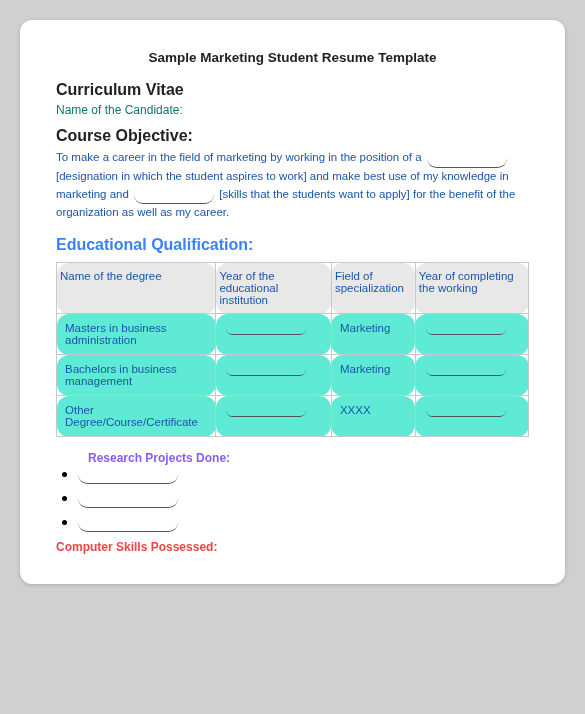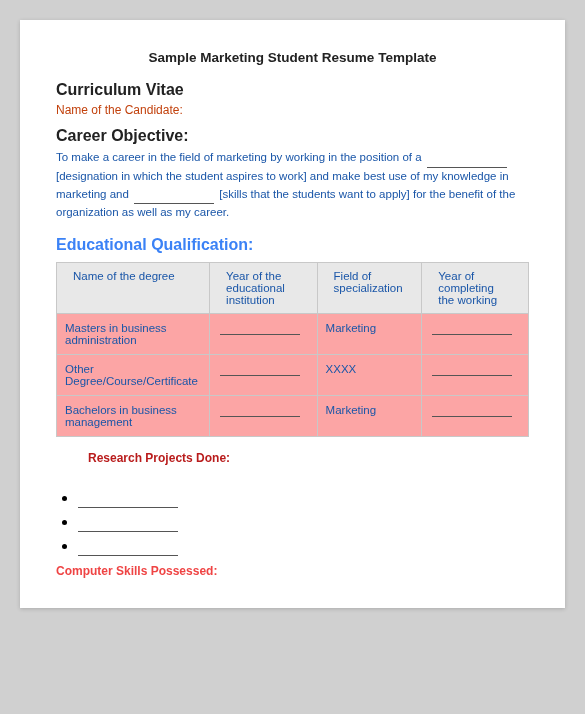--- a/index.html
+++ b/index.html
@@ -1,15 +1,15 @@
 <!DOCTYPE html>
 <html><head>
   <meta charset="utf-8">
   <style>
-    * { box-sizing: border-box; margin: 0; padding: 0; }
+    * { box-sizing: border-box; margin: 0; padding: 0; border-radius: 12px; }
     body {
       background: #d0d0d0;
       display: flex;
       justify-content: center;
       align-items: flex-start;
       min-height: 714px;
       padding: 20px;
       font-family: Arial, sans-serif;
     }
     .page {
@@ -26,21 +26,21 @@
       margin-bottom: 16px;
     }
     .section-label {
       font-size: 16px;
       font-weight: bold;
       color: #222;
       margin-bottom: 4px;
     }
     .field-line {
       font-size: 12px;
-      color: #c2410c;
+      color: #0f766e;
       margin-bottom: 10px;
     }
     .blue-text {
       color: #1a56a8;
       font-size: 11.5px;
       line-height: 1.55;
       margin-bottom: 14px;
     }
     .bracket-text {
     }
@@ -53,47 +53,47 @@
     .edu-table {
       width: 100%;
       border-collapse: collapse;
       margin-bottom: 14px;
       font-size: 11.5px;
     }
     .edu-table th {
       background: #e8e8e8;
       color: #1a56a8;
       font-weight: normal;
-      padding: 7px 16px;
+      padding: 7px 3px;
       border: 1px solid #c8c8c8;
       vertical-align: top;
       text-align: left;
     }
     .edu-table td {
-      background: #fca5a5;
+      background: #5eead4;
       color: #1a56a8;
       padding: 8px 8px;
       border: 1px solid #c8c8c8;
       vertical-align: top;
     }
     .blank-line {
       display: inline-block;
       border-bottom: 1px solid #555;
       min-width: 80px;
       margin: 0 2px;
     }
     .research-section {
       margin-top: 6px;
       margin-bottom: 8px;
     }
     .research-label {
       font-size: 12px;
       font-weight: bold;
-      color: #b91c1c;
-      margin-bottom: 24px;
+      color: #8b5cf6;
+      margin-bottom: 0;
       padding-left: 32px;
     }
     .bullet-list {
       list-style: disc;
       margin-left: 22px;
       margin-bottom: 6px;
     }
     .bullet-list li {
       margin-bottom: 5px;
     }
@@ -117,21 +117,21 @@
 </head>
 <body>
 
 <div class="page">
 
   <div class="page-title">Sample Marketing Student Resume Template</div>
 
   <div class="section-label">Curriculum Vitae</div>
   <div class="field-line">Name of the Candidate:</div>
 
-  <div class="section-label">Career Objective:</div>
+  <div class="section-label">Course Objective:</div>
   <div class="blue-text">
     <span>To make a career in the field of marketing by working in the position of a</span>
     <span class="blank-line">&nbsp;&nbsp;&nbsp;&nbsp;&nbsp;&nbsp;&nbsp;&nbsp;&nbsp;&nbsp;&nbsp;&nbsp;&nbsp;</span>
     <span class="bracket-text">[designation in which the student aspires to work]</span>
     <span>and make best use of my knowledge in marketing and</span>
     <span class="blank-line">&nbsp;&nbsp;&nbsp;&nbsp;&nbsp;&nbsp;&nbsp;&nbsp;&nbsp;&nbsp;&nbsp;&nbsp;&nbsp;</span>
     <span class="bracket-text">[skills that the students want to apply]</span>
     <span>for the benefit of the organization as well as my career.</span>
   </div>
 
@@ -147,29 +147,29 @@
       </tr>
     </thead>
     <tbody>
       <tr>
         <td>Masters in business administration</td>
         <td><span class="blank-line">&nbsp;&nbsp;&nbsp;&nbsp;&nbsp;&nbsp;&nbsp;&nbsp;&nbsp;&nbsp;&nbsp;&nbsp;</span></td>
         <td>Marketing</td>
         <td><span class="blank-line">&nbsp;&nbsp;&nbsp;&nbsp;&nbsp;&nbsp;&nbsp;&nbsp;&nbsp;&nbsp;&nbsp;&nbsp;</span></td>
       </tr>
       <tr>
+        <td>Bachelors in business management</td>
+        <td><span class="blank-line">&nbsp;&nbsp;&nbsp;&nbsp;&nbsp;&nbsp;&nbsp;&nbsp;&nbsp;&nbsp;&nbsp;&nbsp;</span></td>
+        <td>Marketing</td>
+        <td><span class="blank-line">&nbsp;&nbsp;&nbsp;&nbsp;&nbsp;&nbsp;&nbsp;&nbsp;&nbsp;&nbsp;&nbsp;&nbsp;</span></td>
+      </tr>
+      <tr>
         <td>Other Degree/Course/Certificate</td>
         <td><span class="blank-line">&nbsp;&nbsp;&nbsp;&nbsp;&nbsp;&nbsp;&nbsp;&nbsp;&nbsp;&nbsp;&nbsp;&nbsp;</span></td>
         <td>XXXX</td>
-        <td><span class="blank-line">&nbsp;&nbsp;&nbsp;&nbsp;&nbsp;&nbsp;&nbsp;&nbsp;&nbsp;&nbsp;&nbsp;&nbsp;</span></td>
-      </tr>
-      <tr>
-        <td>Bachelors in business management</td>
-        <td><span class="blank-line">&nbsp;&nbsp;&nbsp;&nbsp;&nbsp;&nbsp;&nbsp;&nbsp;&nbsp;&nbsp;&nbsp;&nbsp;</span></td>
-        <td>Marketing</td>
         <td><span class="blank-line">&nbsp;&nbsp;&nbsp;&nbsp;&nbsp;&nbsp;&nbsp;&nbsp;&nbsp;&nbsp;&nbsp;&nbsp;</span></td>
       </tr>
     </tbody>
   </table>
 
   <div class="research-section">
     <div class="research-label">Research Projects Done:</div>
     <ul class="bullet-list">
       <li><span class="bullet-blank">&nbsp;&nbsp;&nbsp;&nbsp;&nbsp;&nbsp;&nbsp;&nbsp;&nbsp;&nbsp;&nbsp;&nbsp;&nbsp;&nbsp;&nbsp;</span></li>
       <li><span class="bullet-blank">&nbsp;&nbsp;&nbsp;&nbsp;&nbsp;&nbsp;&nbsp;&nbsp;&nbsp;&nbsp;&nbsp;&nbsp;&nbsp;&nbsp;&nbsp;</span></li>

